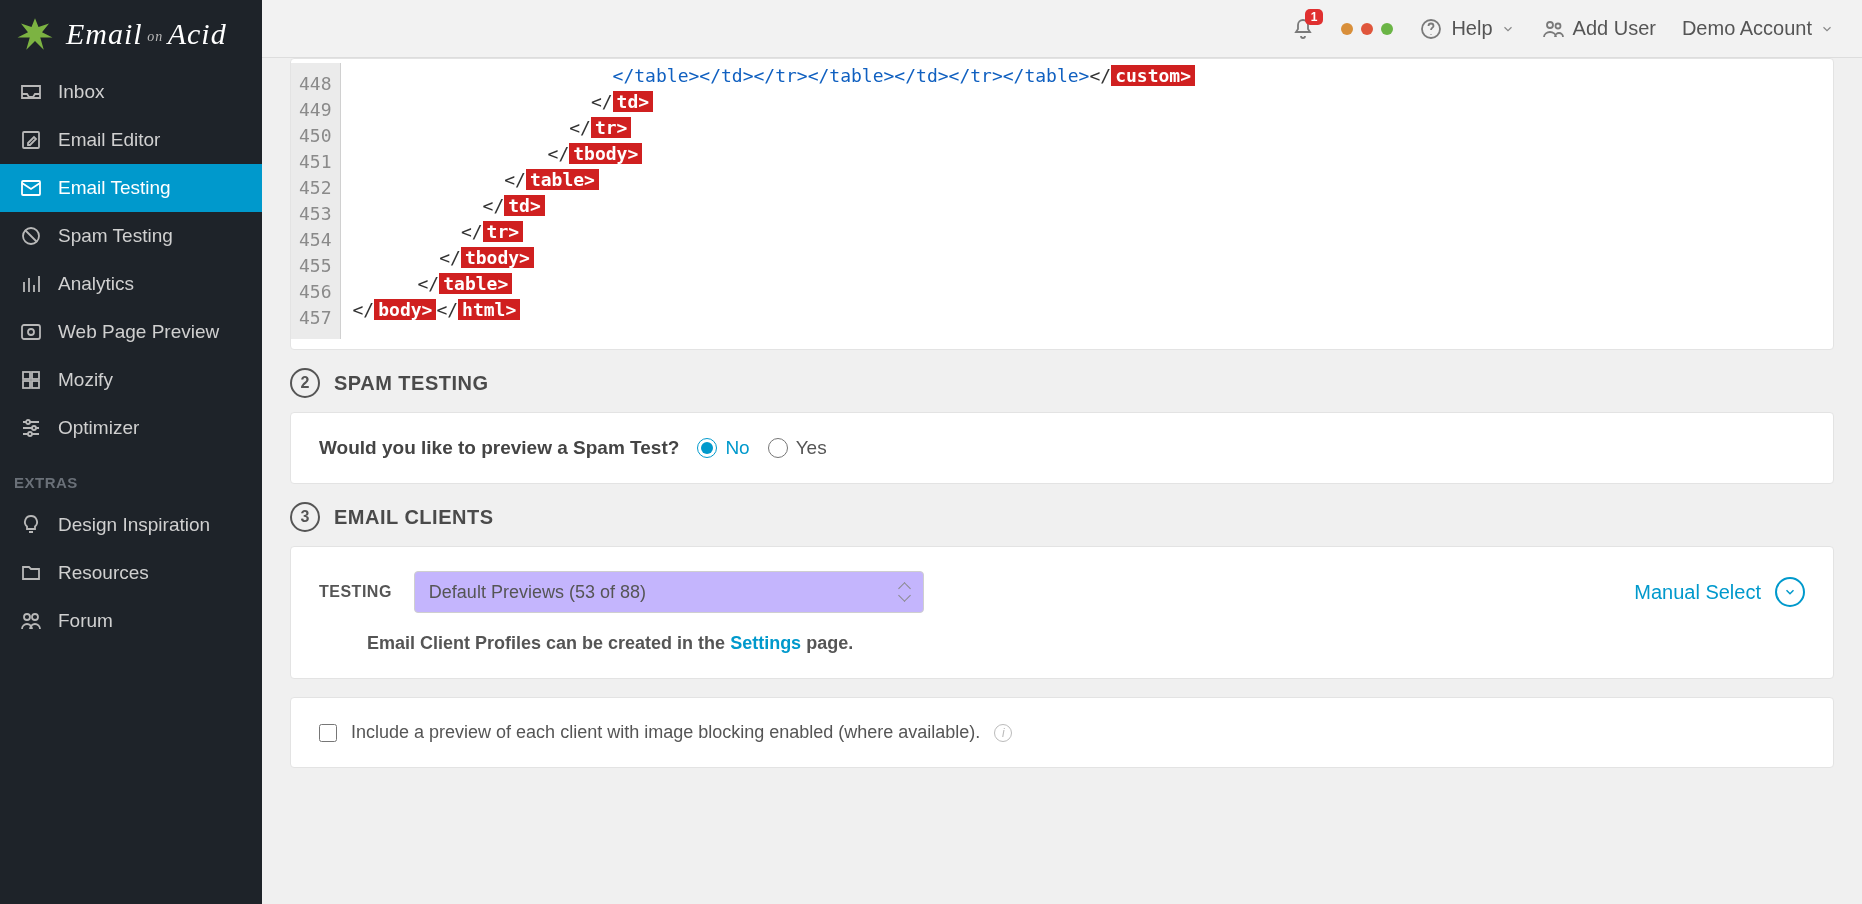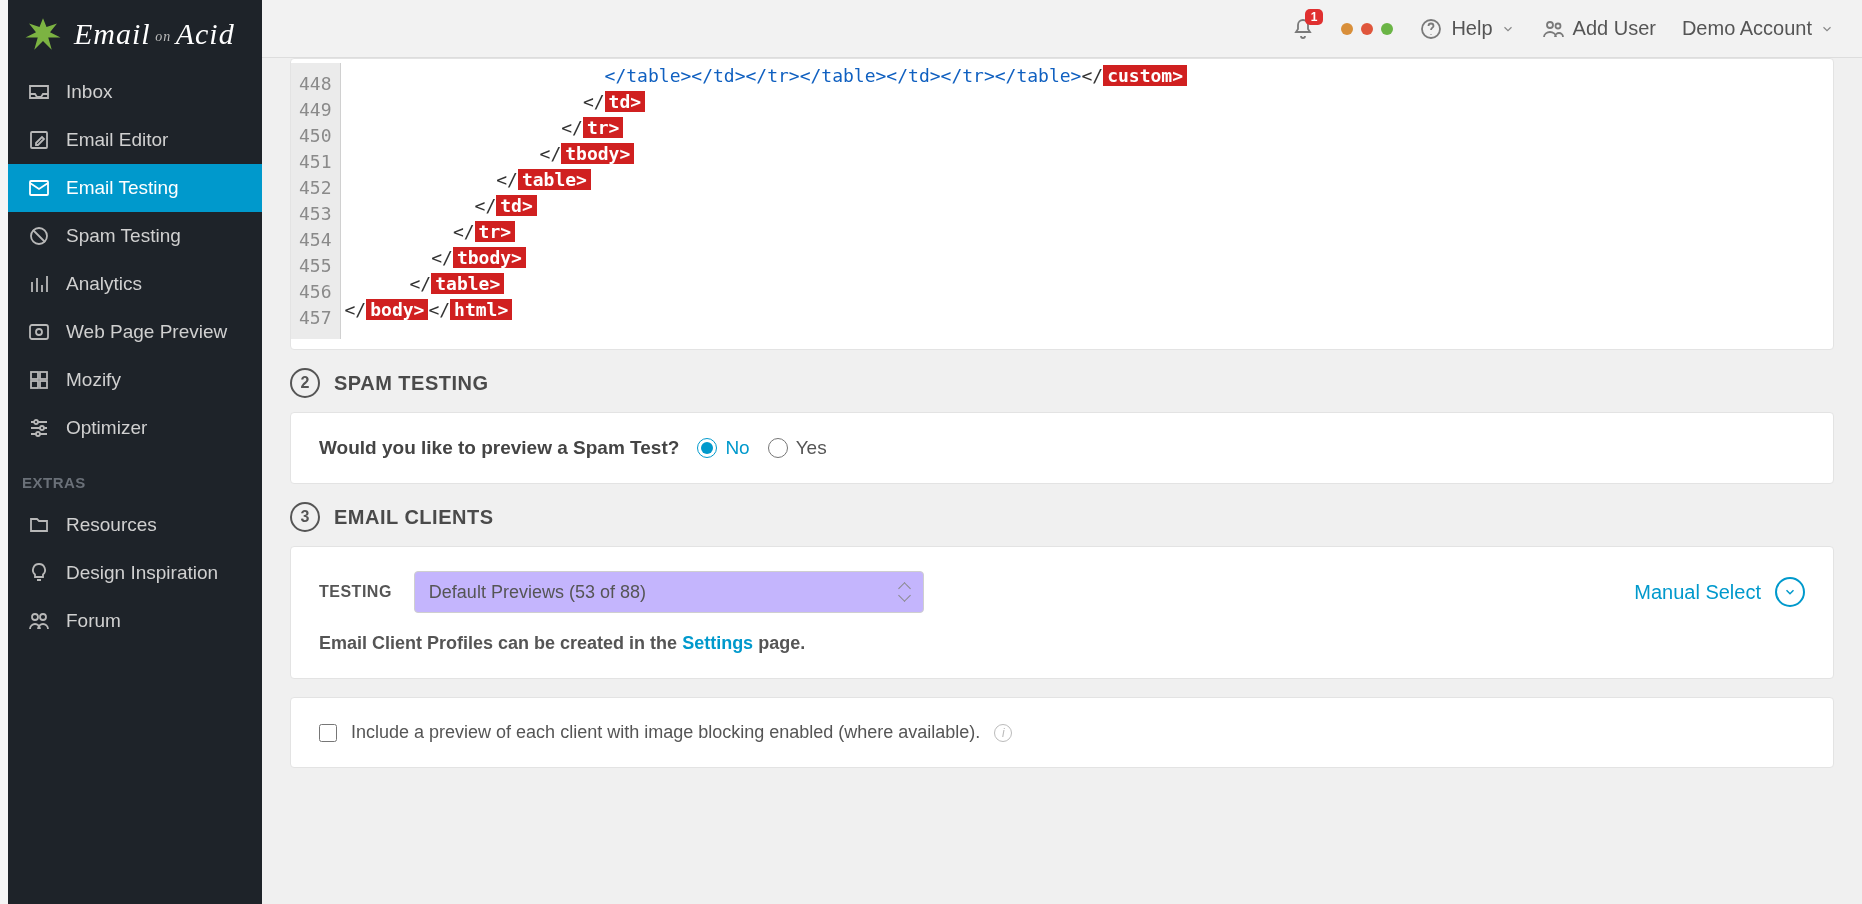--- a/index.html
+++ b/index.html
@@ -1,17 +1,17 @@
 <!DOCTYPE html>
 <html><head>
 <meta charset="utf-8">
 <style>
 * { margin: 0; padding: 0; box-sizing: border-box; }
 body { font-family: -apple-system, "Helvetica Neue", Arial, sans-serif; background: #f5f5f5; width: 1862px; height: 904px; overflow: hidden; position: relative; }
-.sidebar { position: absolute; left: 8px; top: 0; width: 262px; height: 100%; background: #1e2329; color: #b8b8b8; }
+.sidebar { position: absolute; left: 0; top: 0; width: 262px; height: 100%; background: #1e2329; color: #b8b8b8; }
 .logo-area { height: 68px; display: flex; align-items: center; padding-left: 14px; }
 .logo-splat { width: 42px; height: 42px; margin-right: 10px; }
 .logo-text { font-family: "Brush Script MT", cursive; color: #fff; font-size: 30px; font-style: italic; letter-spacing: 1px; }
 .logo-on { font-size: 14px; color: #bbb; vertical-align: middle; }
 .nav-item { display: flex; align-items: center; height: 48px; padding-left: 18px; font-size: 19px; cursor: pointer; color: #d0d0d0; position: relative; }
 .nav-item.active { background: #0099cc; color: #fff; }
 .nav-item.active::after { content: ""; position: absolute; right: -12px; top: 50%; transform: translateY(-50%); border-top: 12px solid transparent; border-bottom: 12px solid transparent; border-left: 12px solid #0099cc; }
 .nav-icon { width: 26px; height: 26px; margin-right: 14px; display: inline-flex; align-items: center; justify-content: center; }
 .nav-icon svg { width: 24px; height: 24px; fill: none; stroke: #b8b8b8; stroke-width: 1.8; }
 .nav-item.active .nav-icon svg { stroke: #fff; }
@@ -22,42 +22,42 @@
 .topbar-icon svg { width: 24px; height: 24px; fill: none; stroke: #7a7a7a; stroke-width: 1.8; }
 .bell-wrap { position: relative; display: inline-flex; }
 .badge { position: absolute; top: -8px; right: -8px; background: #e03030; color: #fff; font-size: 12px; font-weight: bold; border-radius: 5px; padding: 1px 6px; }
 .dots { display: flex; gap: 8px; }
 .dot { width: 12px; height: 12px; border-radius: 50%; }
 .content { position: absolute; left: 262px; top: 58px; right: 0; bottom: 0; background: #f0f0f0; padding: 0 28px; overflow-y: auto; }
 .panel { background: #fff; border: 1px solid #e3e3e3; border-radius: 4px; margin-bottom: 18px; }
 .code-panel { background: #fff; border: 1px solid #e3e3e3; border-radius: 4px; margin-bottom: 18px; }
 .code-wrap { display: flex; font-family: Menlo, Consolas, monospace; font-size: 18px; line-height: 26px; padding: 4px 0 10px 0; }
 .gutter { background: #ebebeb; color: #8a8a8a; text-align: right; padding: 8px 8px; user-select: none; border-right: 1px solid #d0d0d0; }
-.code-lines { padding-left: 4px; flex: 1; white-space: pre; color: #333; }
+.code-lines { padding-left: 12px; flex: 1; white-space: pre; color: #333; }
 .tag-err { background: #d02020; color: #fff; font-weight: bold; padding: 0 4px; }
 .tag-blue { color: #1060c0; }
 .section-header { display: flex; align-items: center; gap: 14px; margin-bottom: 14px; }
 .step-circle { width: 30px; height: 30px; border: 2px solid #555; border-radius: 50%; display: flex; align-items: center; justify-content: center; font-weight: bold; color: #555; }
 .step-title { font-size: 20px; font-weight: 600; color: #4a4a4a; letter-spacing: 0.5px; }
 .panel-body { padding: 24px 28px; }
 .question-row { display: flex; align-items: center; gap: 18px; }
 .question-text { font-weight: 600; color: #444; font-size: 19px; }
 .radio-opt { display: flex; align-items: center; gap: 8px; font-size: 19px; color: #555; }
 .radio-opt input[type=radio] { width: 20px; height: 20px; cursor: pointer; accent-color: #0099cc; }
 .radio-opt.selected { color: #0099cc; }
 .profile-row { display: flex; align-items: center; gap: 22px; flex-wrap: wrap; }
 .profile-label { font-weight: 700; color: #555; letter-spacing: 0.5px; }
 .select-box { width: 510px; height: 42px; border: 1px solid #cfcfcf; border-radius: 4px; background: #c4b5fd; display: flex; align-items: center; padding: 0 14px; color: #555; font-size: 18px; cursor: pointer; position: relative; }
 .select-box::after { content: ""; position: absolute; right: 14px; top: 12px; width: 8px; height: 8px; border-right: 1px solid #888; border-top: 1px solid #888; transform: rotate(-45deg); }
 .select-box::before { content: ""; position: absolute; right: 14px; bottom: 12px; width: 8px; height: 8px; border-right: 1px solid #888; border-bottom: 1px solid #888; transform: rotate(45deg); }
 .manual-select { margin-left: auto; display: flex; align-items: center; gap: 14px; }
 .manual-text { color: #0099cc; font-size: 20px; font-weight: 500; }
 .caret-circle { width: 30px; height: 30px; border: 2px solid #0099cc; border-radius: 50%; display: flex; align-items: center; justify-content: center; }
 .caret-circle svg { width: 14px; height: 14px; stroke: #0099cc; stroke-width: 2.5; fill: none; }
-.helper-text { margin-top: 20px; color: #555; font-weight: 600; font-size: 18px; }
+.helper-text { margin-top: 20px; color: #555; font-weight: 600; font-size: 18px; margin-left: 48px; }
 .helper-text a { color: #0099cc; text-decoration: none; }
 .check-row { display: flex; align-items: center; gap: 14px; color: #555; font-size: 18px; }
 .check-row input { width: 18px; height: 18px; cursor: pointer; }
 .info-circle { width: 18px; height: 18px; border: 1.5px solid #bbb; border-radius: 50%; display: inline-flex; align-items: center; justify-content: center; font-size: 12px; color: #bbb; font-style: italic; }
 </style>
 </head>
 <body>
 
 <aside class="sidebar">
   <div class="logo-area">
@@ -147,32 +147,32 @@
         <span>Optimizer</span>
       </div>
     </div>
 
   <div class="section-heading">EXTRAS</div>
 
   <div id="extra-items">
       <div class="nav-item">
         <span class="nav-icon">
           <svg viewBox="0 0 24 24">
+            <path d="M12 3a6 6 0 0 0-4 10.5V16h8v-2.5A6 6 0 0 0 12 3zM10 19h4"></path>
+          </svg>
+        </span>
+        <span>Design Inspiration</span>
+      </div>
+      <div class="nav-item">
+        <span class="nav-icon">
+          <svg viewBox="0 0 24 24">
             <path d="M4 6h6l2 2h8v10H4z"></path>
           </svg>
         </span>
         <span>Resources</span>
-      </div>
-      <div class="nav-item">
-        <span class="nav-icon">
-          <svg viewBox="0 0 24 24">
-            <path d="M12 3a6 6 0 0 0-4 10.5V16h8v-2.5A6 6 0 0 0 12 3zM10 19h4"></path>
-          </svg>
-        </span>
-        <span>Design Inspiration</span>
       </div>
       <div class="nav-item">
         <span class="nav-icon">
           <svg viewBox="0 0 24 24">
             <circle cx="8" cy="8" r="3"></circle>
             <circle cx="16" cy="8" r="3"></circle>
             <path d="M3 20c0-3 2.5-5 5-5s5 2 5 5 M11 20c0-3 2.5-5 5-5s5 2 5 5"></path>
           </svg>
         </span>
         <span>Forum</span>

